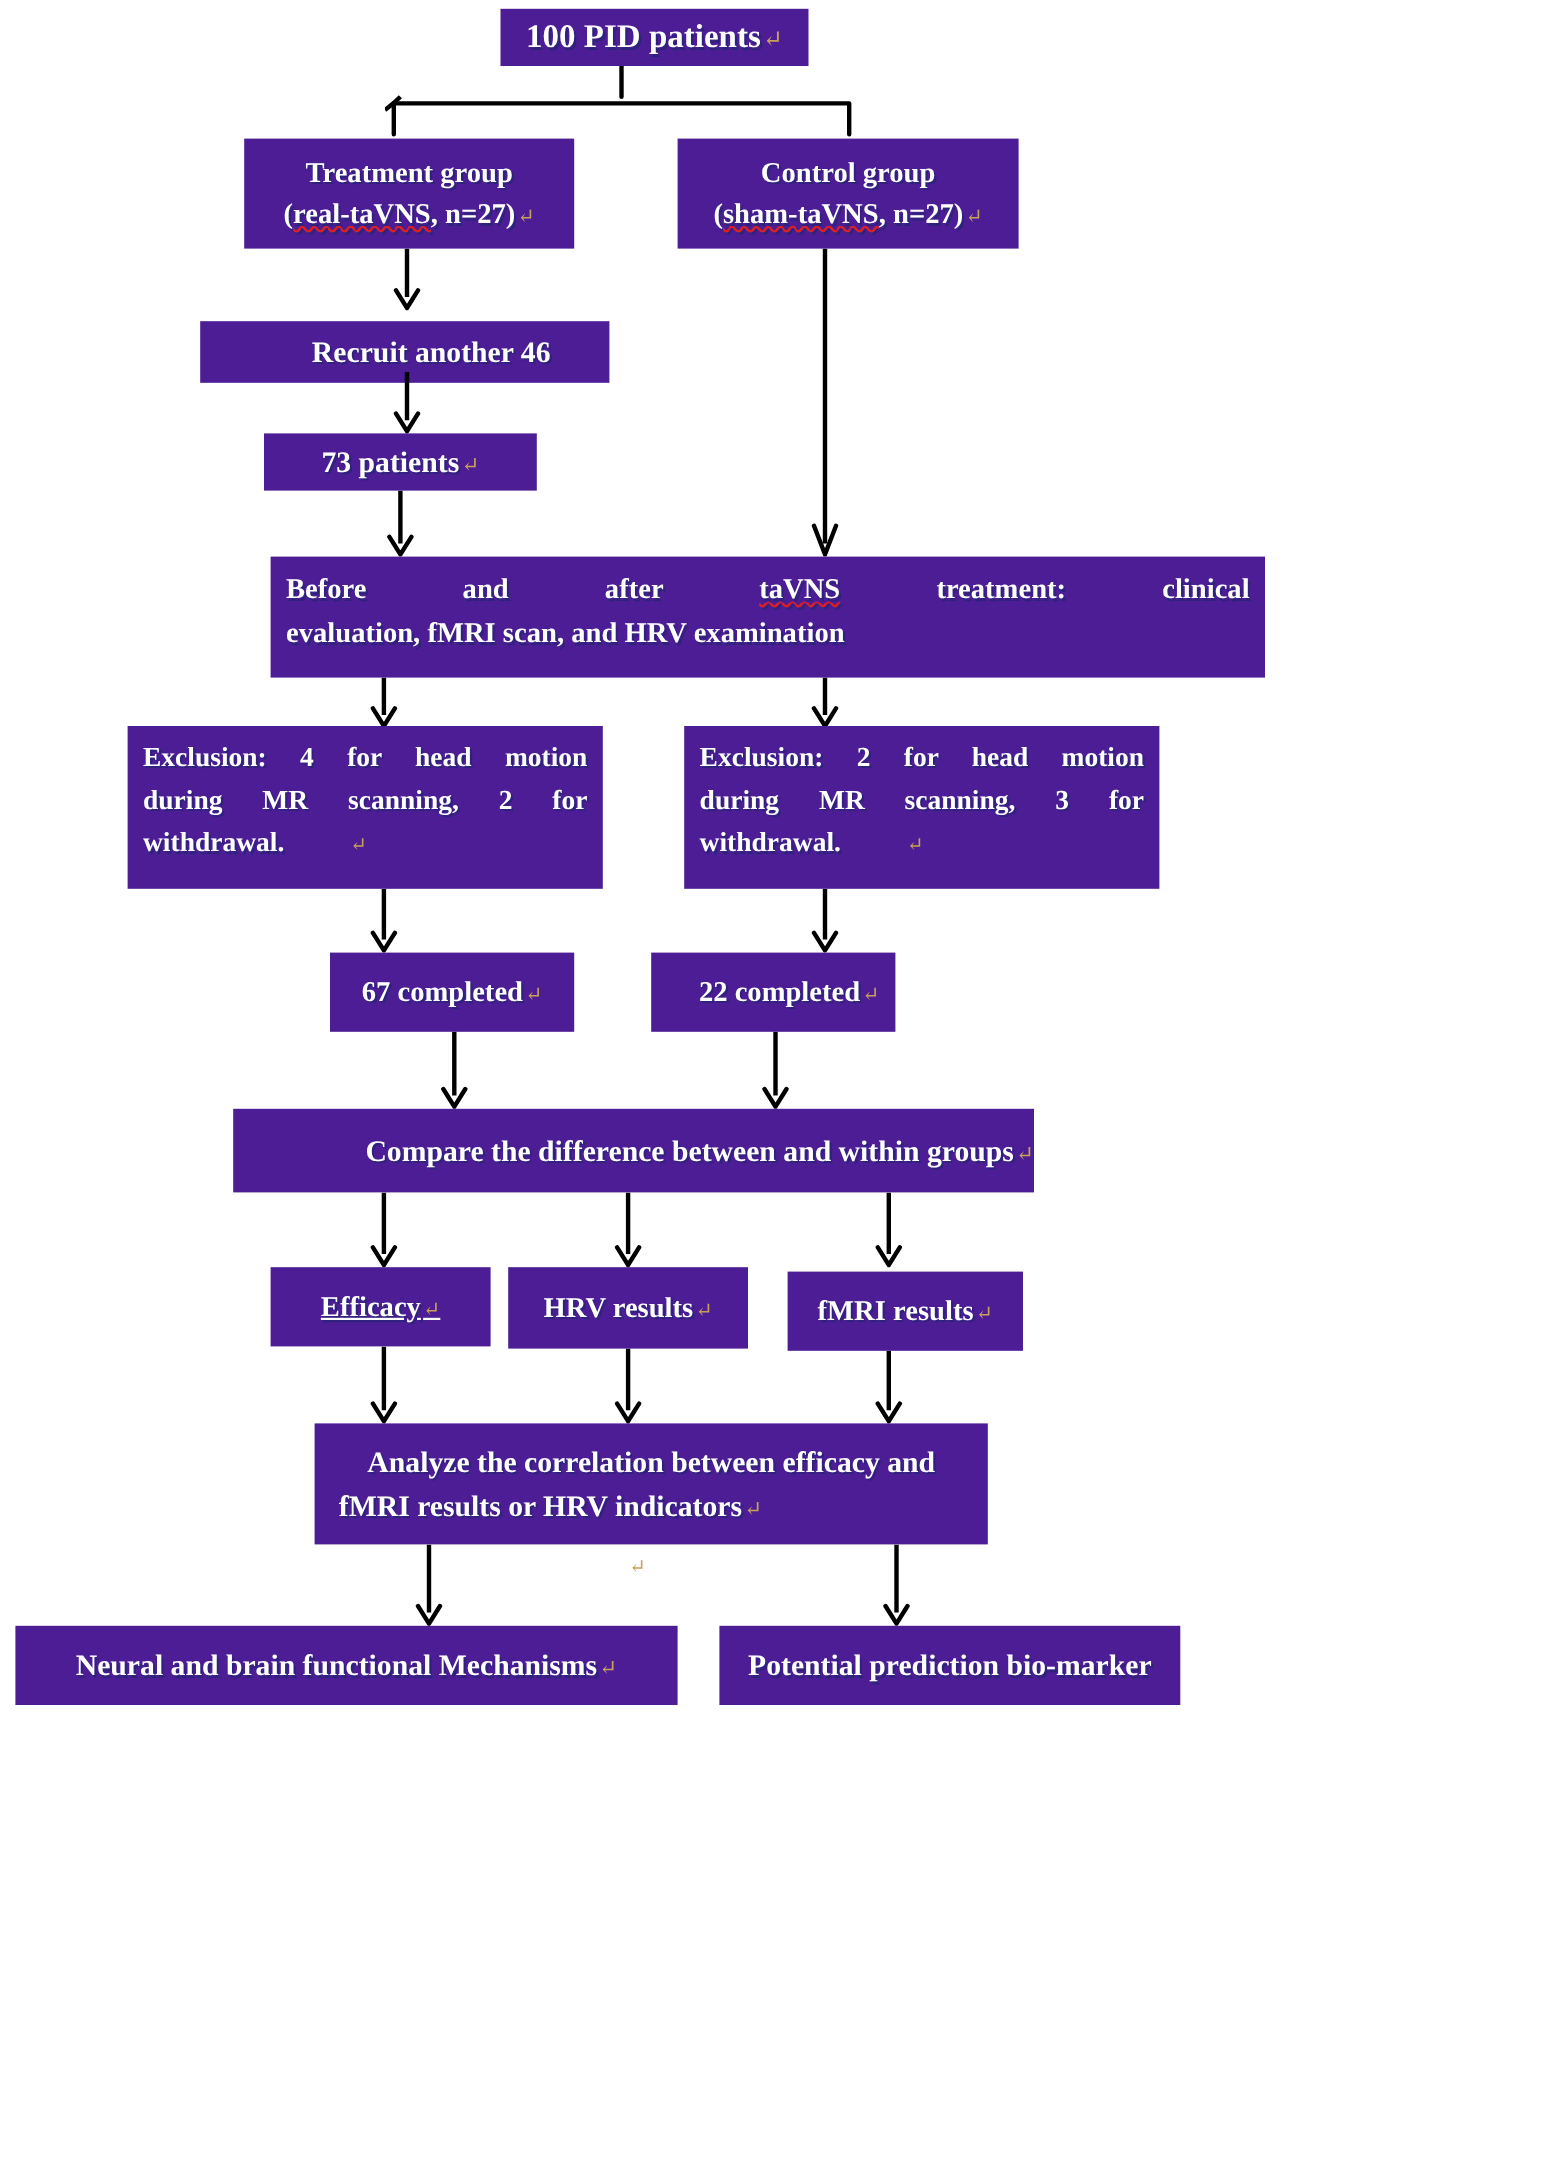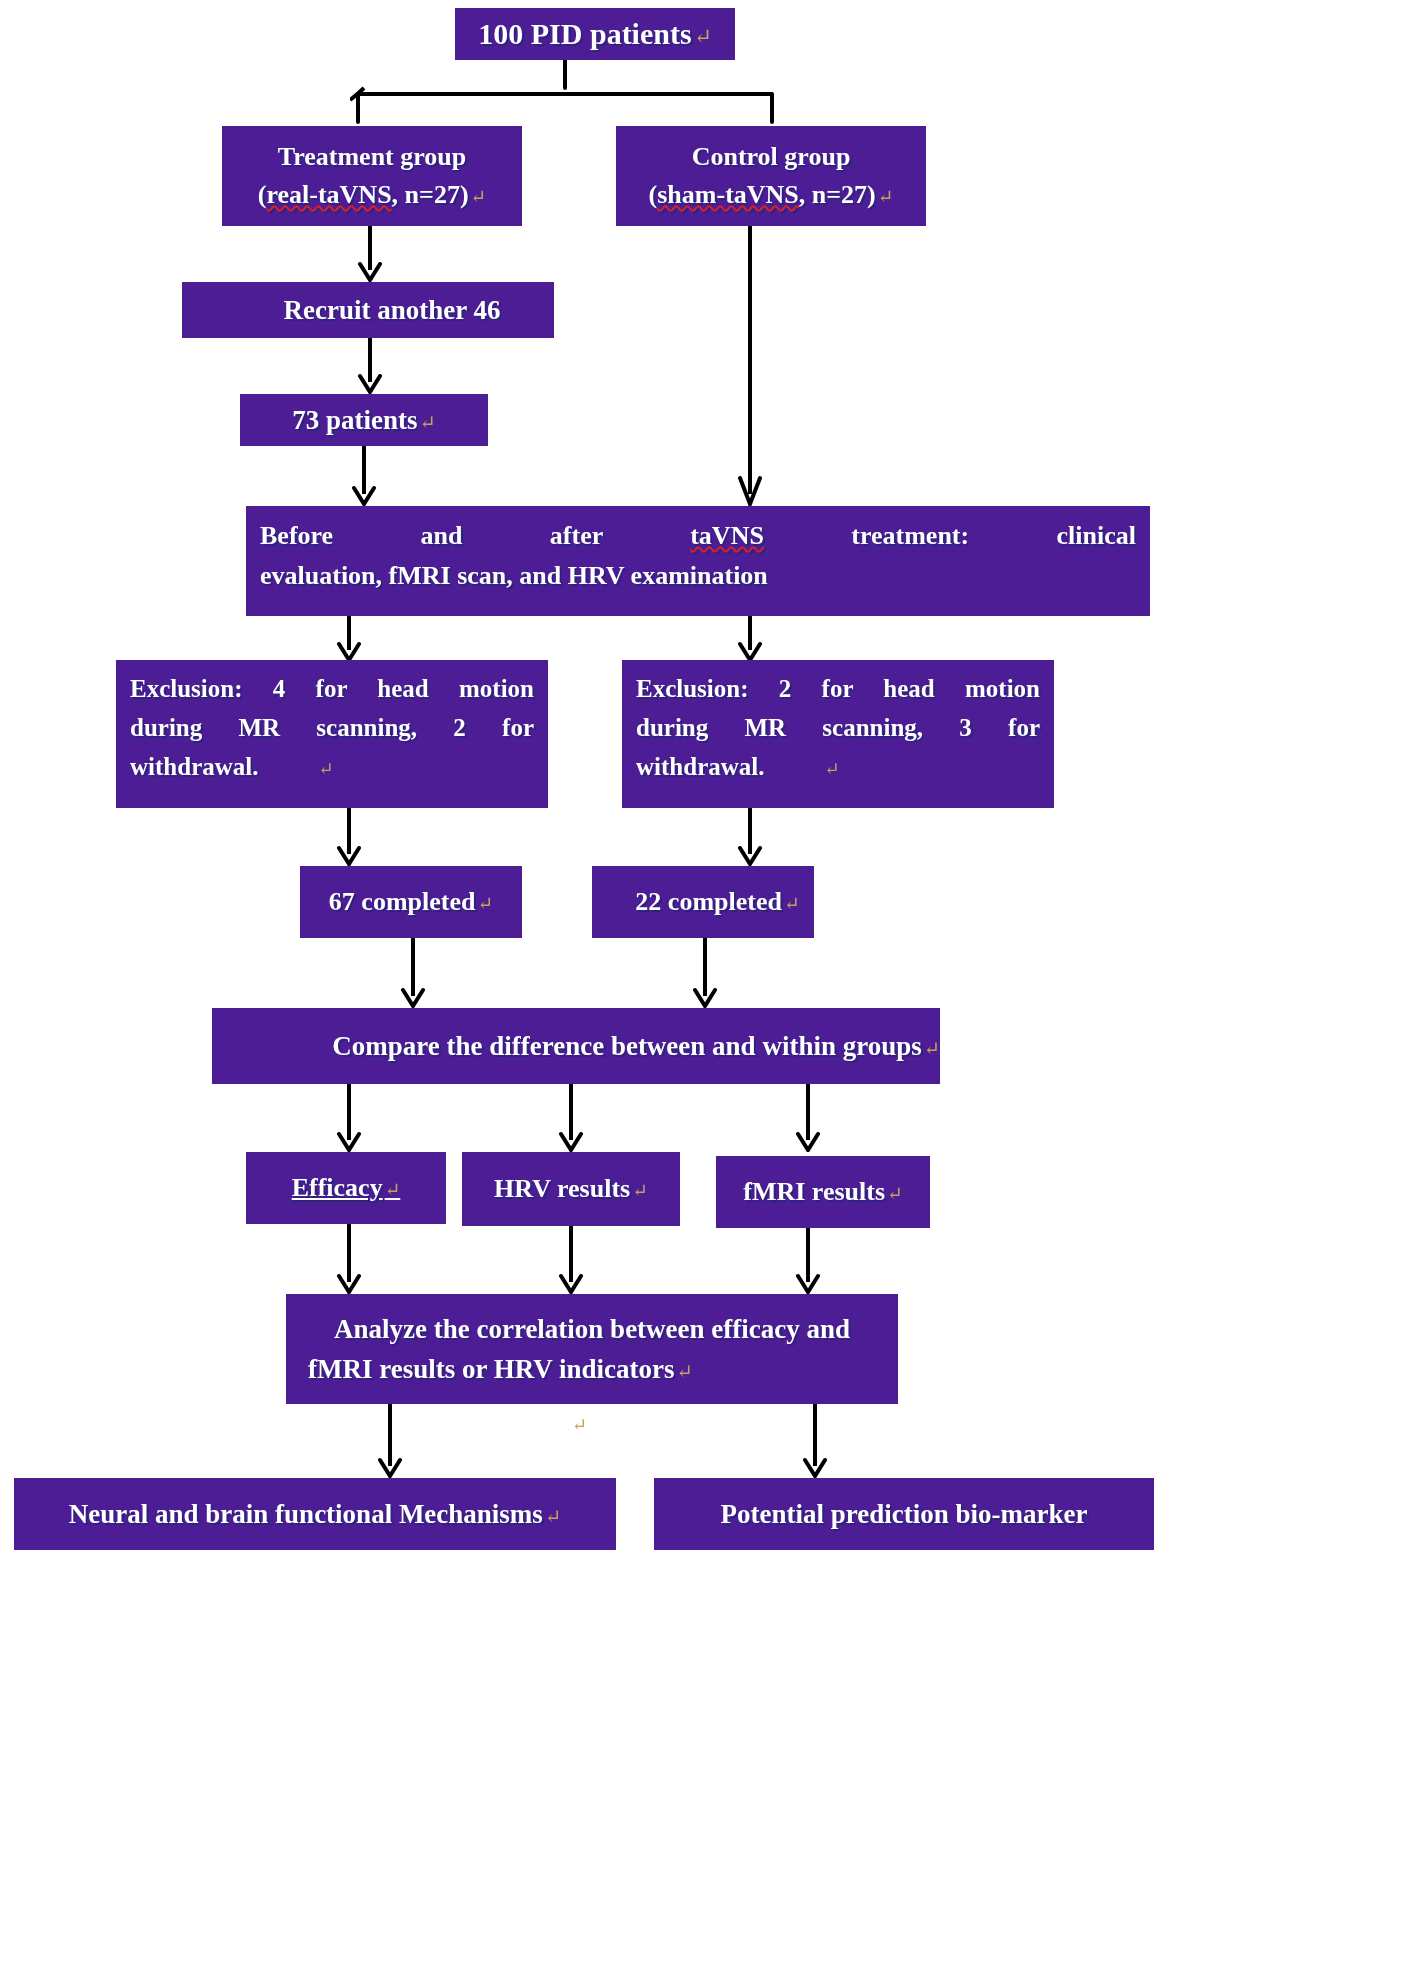--- a/index.html
+++ b/index.html
@@ -117,21 +117,21 @@
     </svg>
   </div>
 
   <div class="arrow" style="left:735px; top:226px; width:30px; height:280px;">
     <svg width="30" height="280" viewBox="0 0 30 280">
       <line x1="15" y1="0" x2="15" y2="268" stroke="#000" stroke-width="4"></line>
       <path d="M5,252 L15,278 L25,252" fill="none" stroke="#000" stroke-width="4" stroke-linecap="round"></path>
     </svg>
   </div>
 
-  <div class="box center" style="left:182px; top:282px; width:372px; height:56px; font-size:27px;padding-left:48px;">
+  <div class="box center" style="left:182px; top:292px; width:372px; height:56px; font-size:27px;padding-left:48px;">
     <span class="line">Recruit another 46</span>
   </div>
 
   <div class="arrow" style="left:355px; top:338px; width:30px; height:56px;">
     <svg width="30" height="56" viewBox="0 0 30 56">
       <line x1="15" y1="0" x2="15" y2="44" stroke="#000" stroke-width="4"></line>
       <path d="M5,38 L15,54 L25,38" fill="none" stroke="#000" stroke-width="4" stroke-linecap="round"></path>
     </svg>
   </div>
 
@@ -315,17 +315,17 @@
       <path d="M5,56 L15,72 L25,56" fill="none" stroke="#000" stroke-width="4" stroke-linecap="round"></path>
     </svg>
   </div>
 
   <div class="box center" style="left:14px; top:1478px; width:602px; height:72px; font-size:27px;">
     <span class="line">
       <span>Neural and brain functional Mechanisms</span><span class="pilcrow">↵</span>
     </span>
   </div>
 
-  <div class="box center" style="left:654px; top:1478px; width:500px; height:72px; font-size:27px;">
+  <div class="box center" style="left:654px; top:1478px; width:419px; height:72px; font-size:27px;">
     <span class="line">Potential prediction bio-marker</span>
   </div>
 
 </div>
 
 </body></html>

